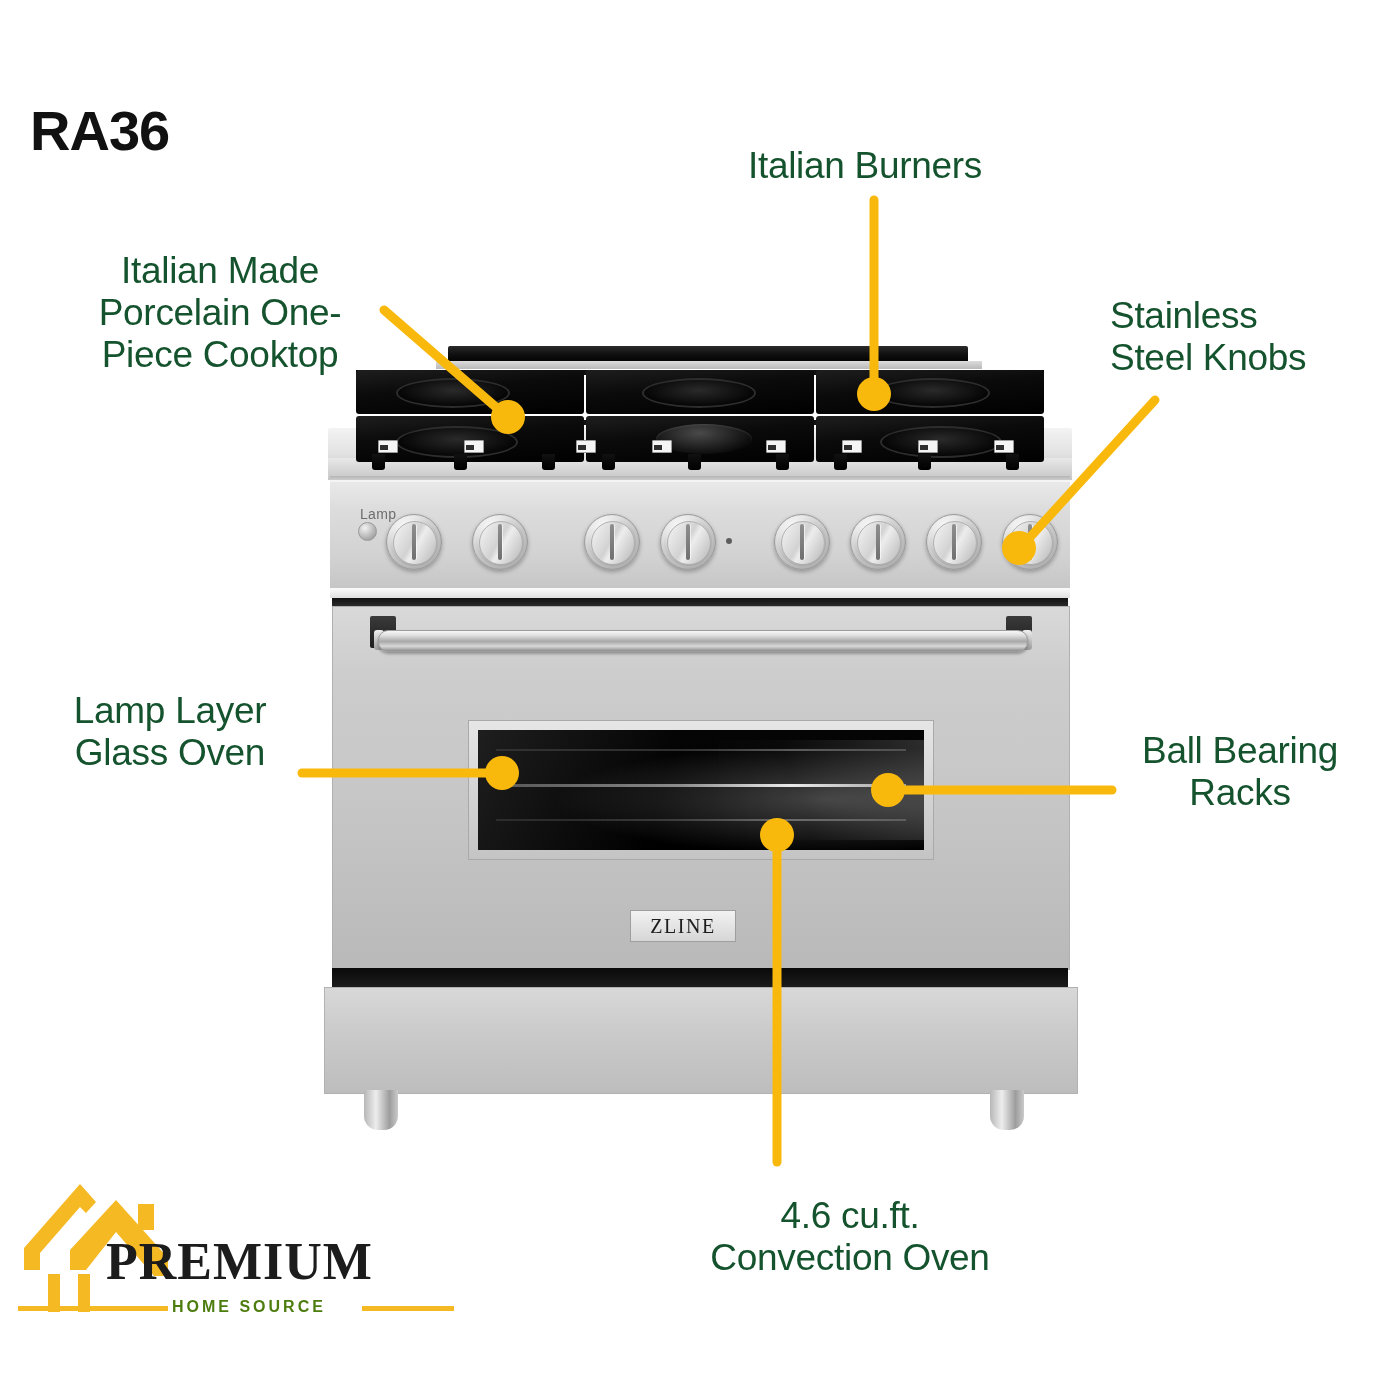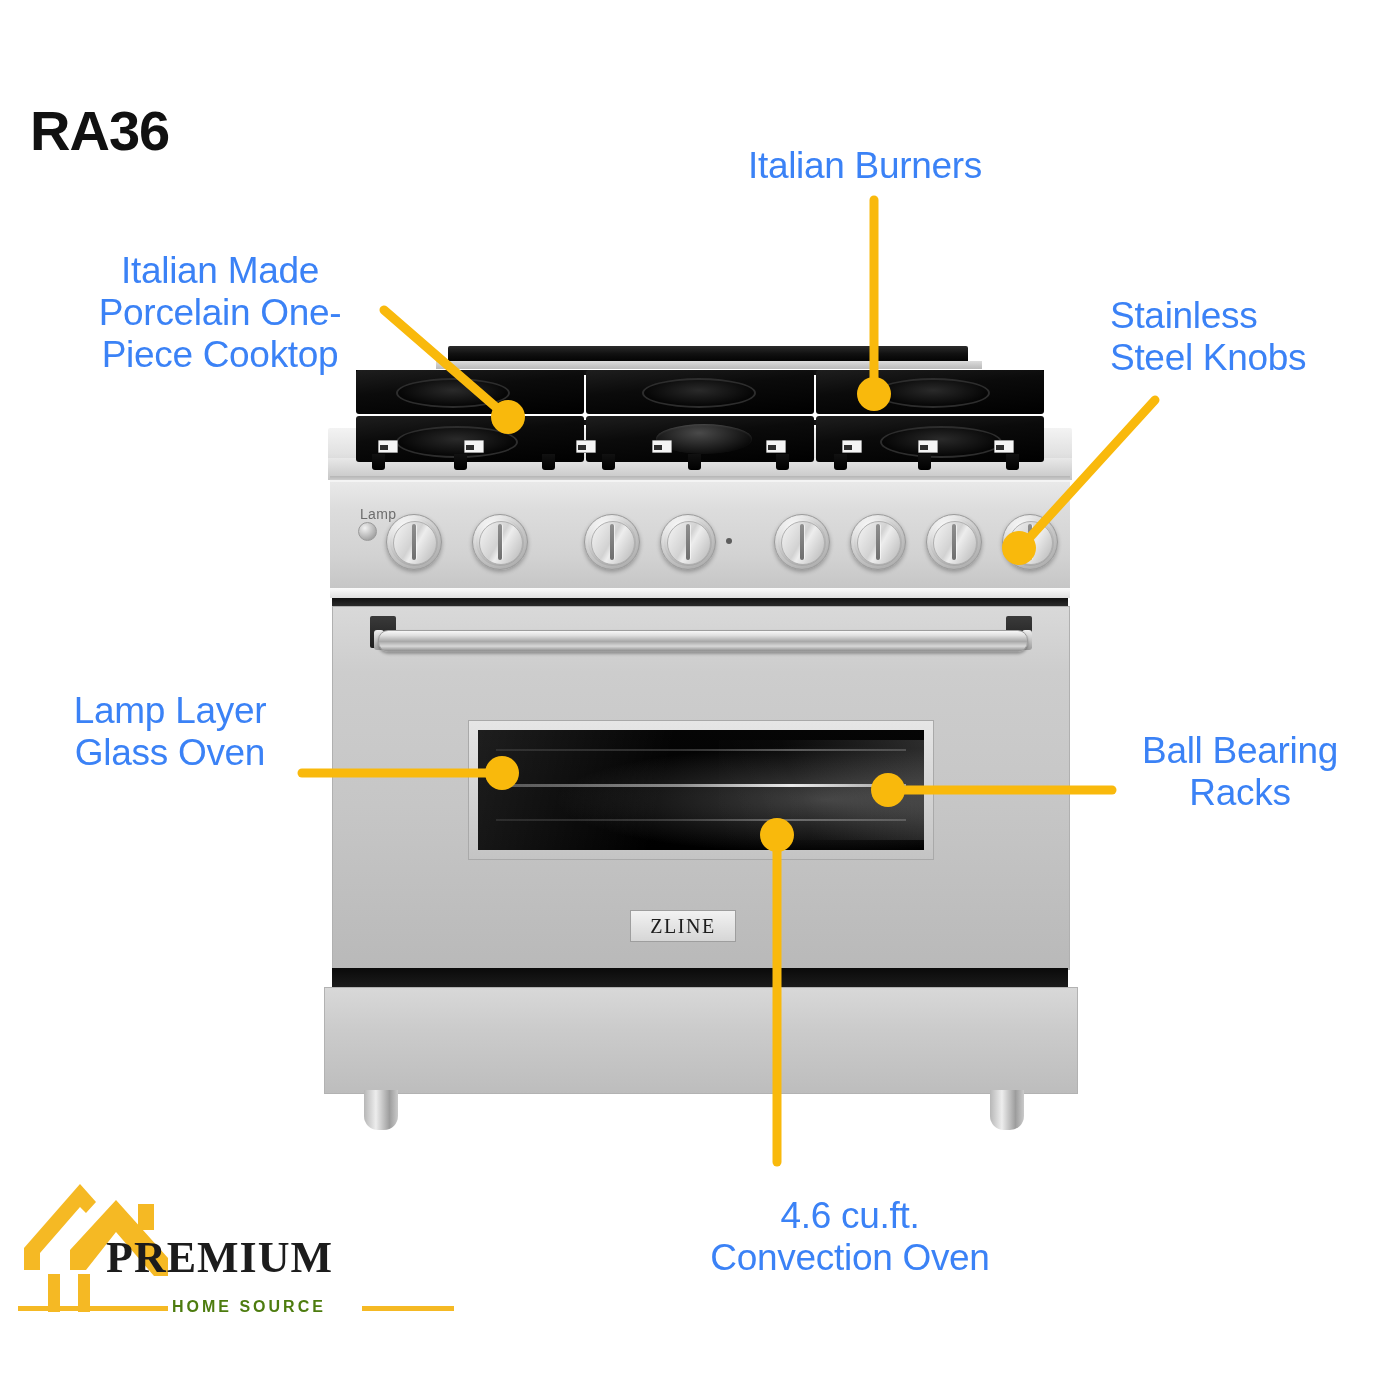--- a/index.html
+++ b/index.html
@@ -16,21 +16,21 @@
   #model-title{
     position:absolute;left:30px;top:103px;
     font-size:56px;font-weight:bold;letter-spacing:-1px;
     line-height:1;color:#111;
   }
 
   
   .callout-label{
     position:absolute;
     font-size:37px;font-weight:400;line-height:1.13;
-    color:#3b82f6;letter-spacing:-0.3px;
+    color:#14532d;letter-spacing:-0.3px;
     white-space:pre-line;
   }
 
   #label-cooktop{left:40px;top:250px;width:360px;text-align:center;}
   #label-burners{left:655px;top:145px;width:420px;text-align:center;}
   #label-knobs{left:1110px;top:295px;width:280px;text-align:left;}
   #label-glass{left:20px;top:690px;width:300px;text-align:center;}
   #label-racks{left:1090px;top:730px;width:300px;text-align:center;}
   #label-convection{left:620px;top:1195px;width:460px;text-align:center;}
 
@@ -224,21 +224,21 @@
     position:absolute;top:750px;width:34px;height:40px;
     background:linear-gradient(90deg,#b7b7b7,#ededed 35%,#9d9d9d 75%,#cacaca);
     border-radius:0 0 14px 14px;
   }
 
   
   #logo{position:absolute;left:18px;top:1178px;width:440px;height:160px;}
   #logo-wordmark{
     position:absolute;left:88px;top:58px;
     font-family:"Liberation Serif", serif;
-    font-size:44px;font-weight:bold;letter-spacing:1px;color:#1c1c1c;
+    font-size:52px;font-weight:bold;letter-spacing:1px;color:#1c1c1c;
     line-height:1;
   }
   #logo-sub{
     position:absolute;left:154px;top:120px;
     font-size:16px;letter-spacing:3px;color:#4d7c0f;font-weight:bold;
   }
   .logo-rule{
     position:absolute;top:128px;height:5px;background:#F5B924;
   }
 </style>

